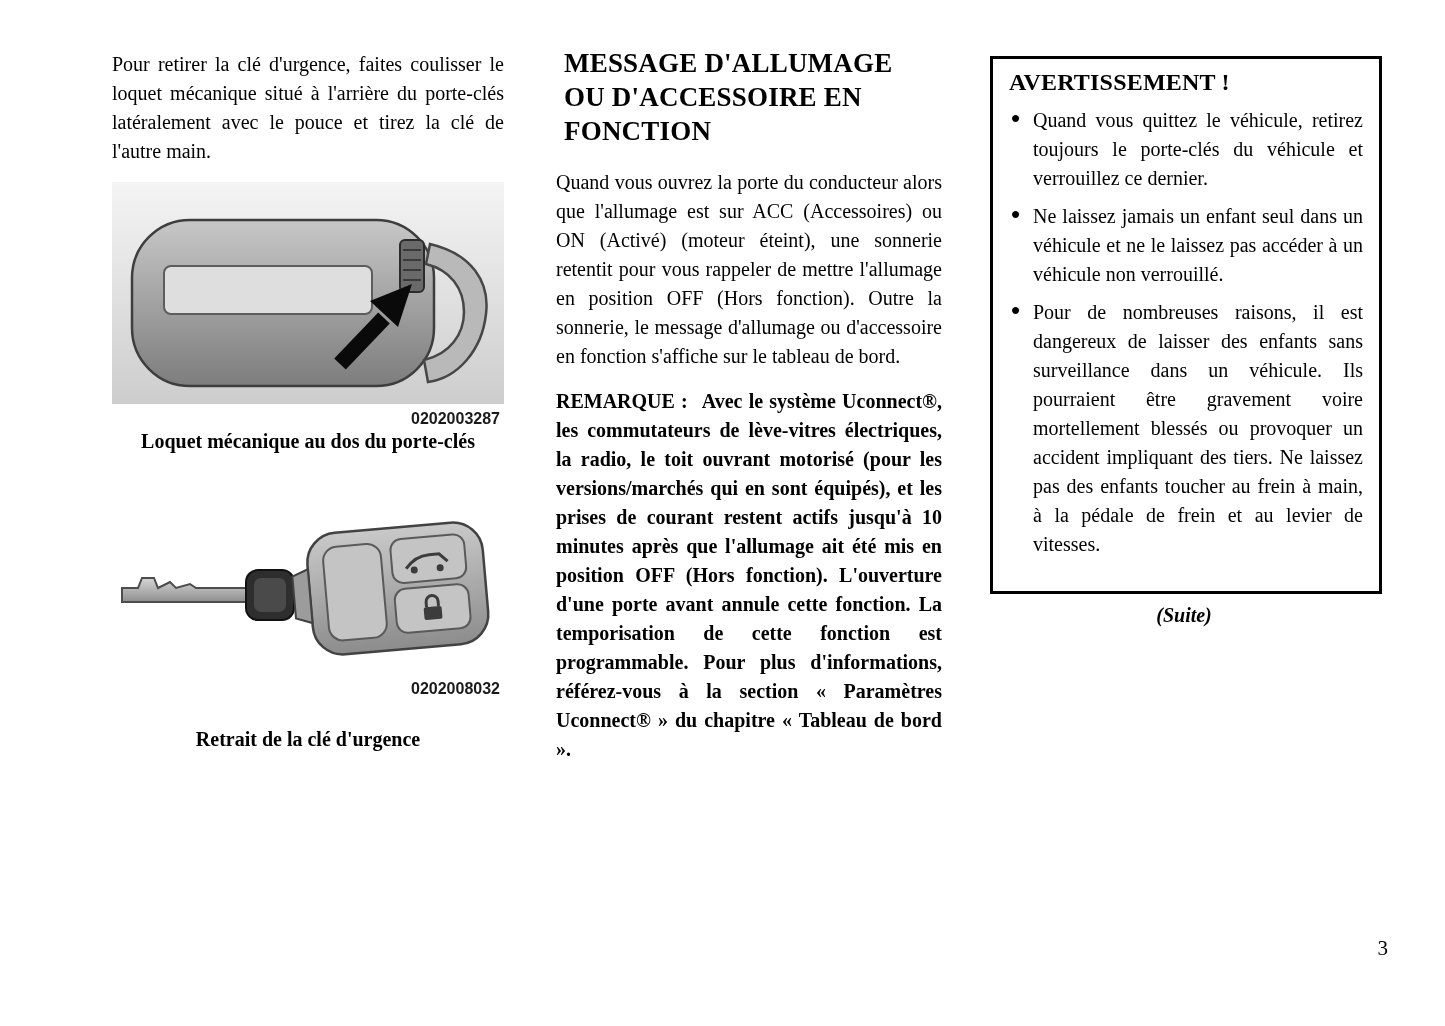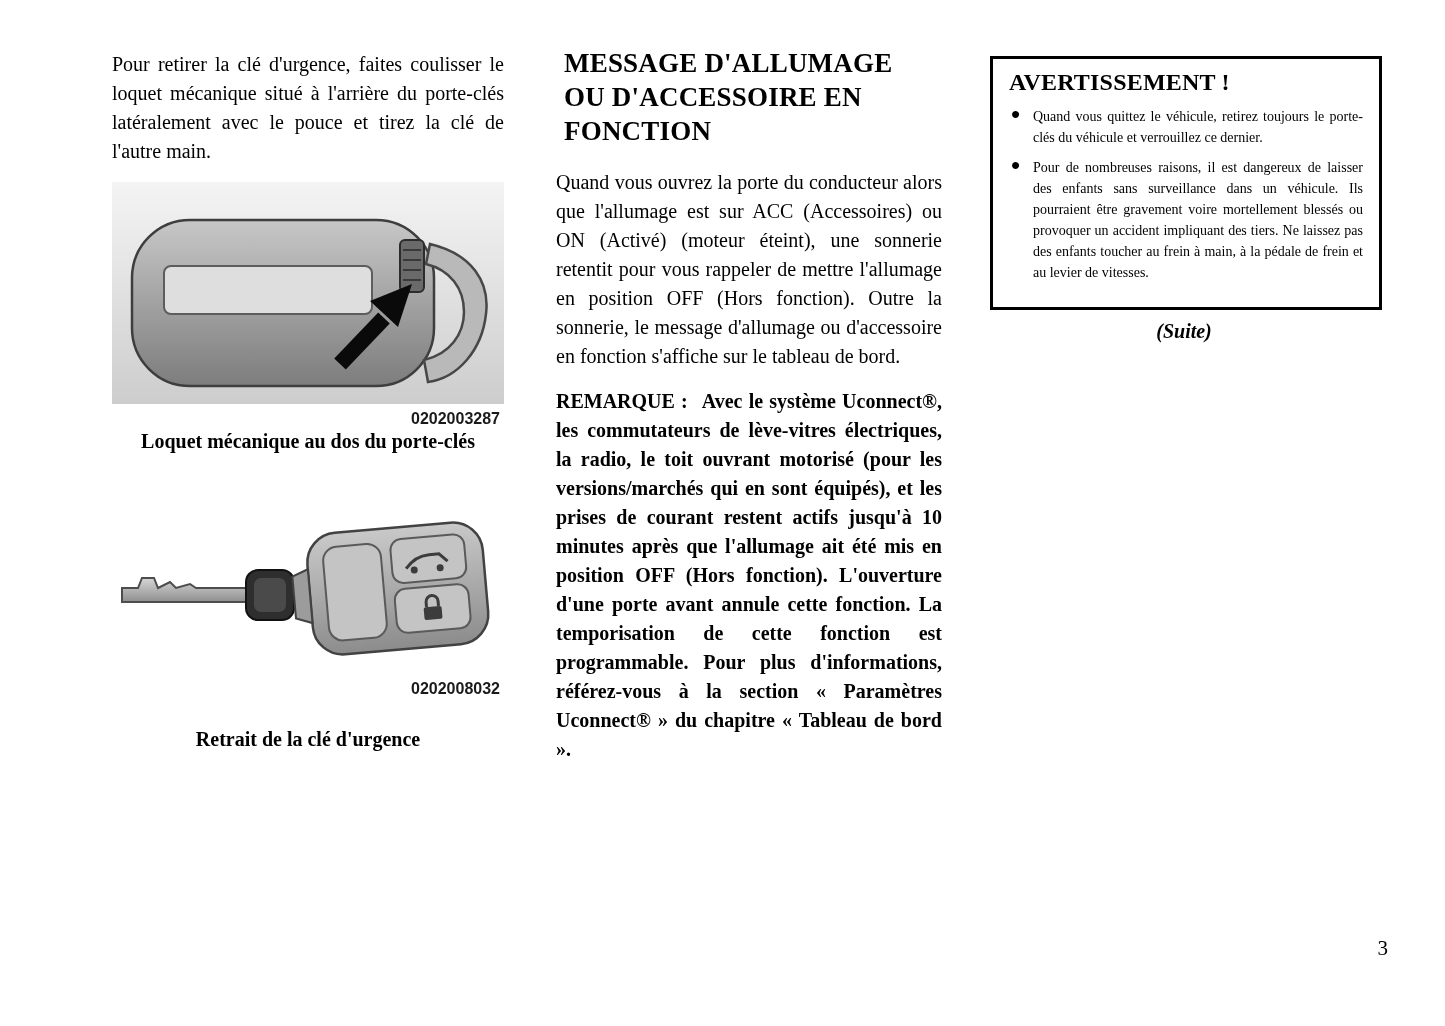--- a/index.html
+++ b/index.html
@@ -50,24 +50,24 @@
     width:392px;
   }
   .warning-title{
     font-size:24px;font-weight:bold;margin:2px 0 10px 0;letter-spacing:0.2px;font-family:Liberation Serif, serif;
   }
   ul.warning-list{
     list-style:none;margin:0;padding:0;
   }
   ul.warning-list li{
     position:relative;
-    font-size:14px;line-height:21px;text-align:justify;
+    font-size:20px;line-height:29px;text-align:justify;
     padding-left:24px;margin-bottom:9px;
   }
-  ul.warning-list li:last-child{margin-bottom:4px;}
+  ul.warning-list li:last-child{margin-bottom:12px;}
   ul.warning-list li::before{
     content:"\2022";
     position:absolute;left:2px;top:-2px;
     font-size:26px;font-weight:bold;
   }
   .suite{
     text-align:center;font-size:20px;font-style:italic;font-weight:bold;
     margin-top:10px;padding-right:4px;
   }
   .page-number{
@@ -172,20 +172,21 @@
     <p class="remark">
       <span class="remark-label">REMARQUE :</span><span>Avec le système Uconnect®, les commutateurs de lève-vitres électriques, la radio, le toit ouvrant motorisé (pour les versions/marchés qui en sont équipés), et les prises de courant restent actifs jusqu'à 10 minutes après que l'allumage ait été mis en position OFF (Hors fonction). L'ouverture d'une porte avant annule cette fonction. La temporisation de cette fonction est programmable. Pour plus d'informations, référez-vous à la section « Paramètres Uconnect® » du chapitre « Tableau de bord ».</span>
     </p>
   </div>
 
   <div class="col col3">
     <div class="warning-box">
       <div class="warning-title">AVERTISSEMENT !</div>
       <ul class="warning-list">
         <li><span>Quand vous quittez le véhicule, retirez toujours le porte-clés du véhicule et verrouillez ce dernier.</span></li>
+        <li><span>Ne laissez jamais un enfant seul dans un véhicule et ne le laissez pas accéder à un véhicule non verrouillé.</span></li>
         <li><span>Pour de nombreuses raisons, il est dangereux de laisser des enfants sans surveillance dans un véhicule. Ils pourraient être gravement voire mortellement blessés ou provoquer un accident impliquant des tiers. Ne laissez pas des enfants toucher au frein à main, à la pédale de frein et au levier de vitesses.</span></li>
       </ul>
     </div>
     <div class="suite">(Suite)</div>
   </div>
 
   <div class="page-number">3</div>
 </div>
 
 </body></html>

